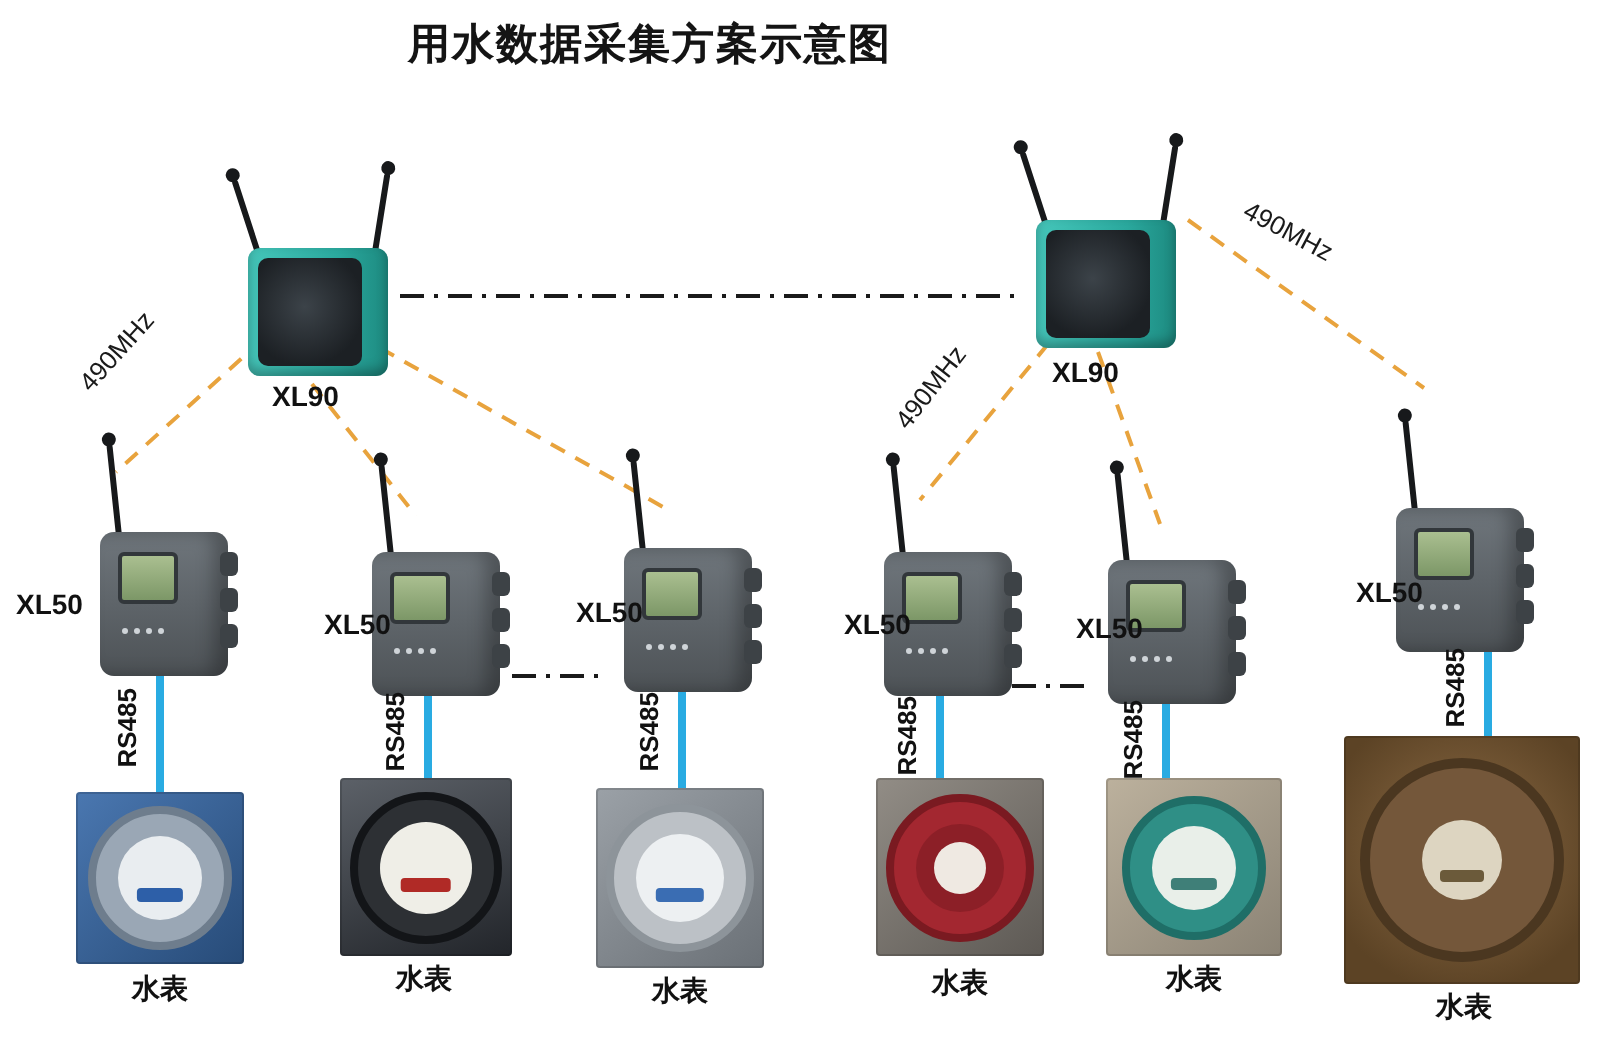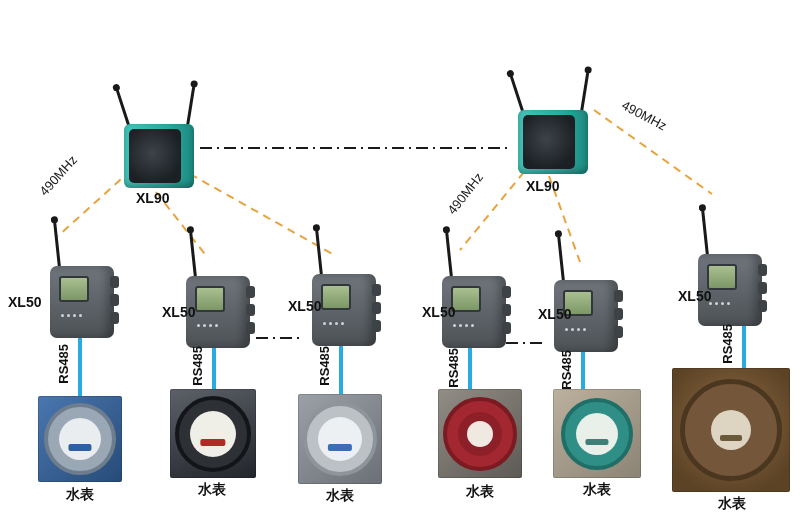--- a/index.html
+++ b/index.html
@@ -85,20 +85,21 @@
   .m6{background:radial-gradient(circle at 50% 45%,#8d6c46,#5c4325 80%);}
   .m6 .ring{width:92px;height:92px;background:#74573a;border:5px solid #4b3720;}
   .m6 .dial{width:40px;height:40px;background:#ddd5c1;}
   .m6 .dial::after{background:#6b5a3a;}
 </style>
 </head>
 <body>
 
 <div class="canvas">
 
+  <span class="title">用水数据采集方案示意图</span>
 
   <svg class="links" width="800" height="519">
 
     <line x1="200" y1="148" x2="508" y2="148" stroke-width="2" stroke-dasharray="12 5 2 5" stroke="#1a1a1a"></line>
     <line x1="256" y1="338" x2="302" y2="338" stroke-width="2" stroke-dasharray="12 5 2 5" stroke="#1a1a1a"></line>
     <line x1="506" y1="343" x2="546" y2="343" stroke-width="2" stroke-dasharray="12 5 2 5" stroke="#1a1a1a"></line>
 
     <line x1="131" y1="170" x2="58" y2="236" stroke-width="2" stroke-dasharray="8 6" stroke="#e8a33d"></line>
     <line x1="156" y1="192" x2="208" y2="258" stroke-width="2" stroke-dasharray="8 6" stroke="#e8a33d"></line>
     <line x1="190" y1="174" x2="336" y2="256" stroke-width="2" stroke-dasharray="8 6" stroke="#e8a33d"></line>

